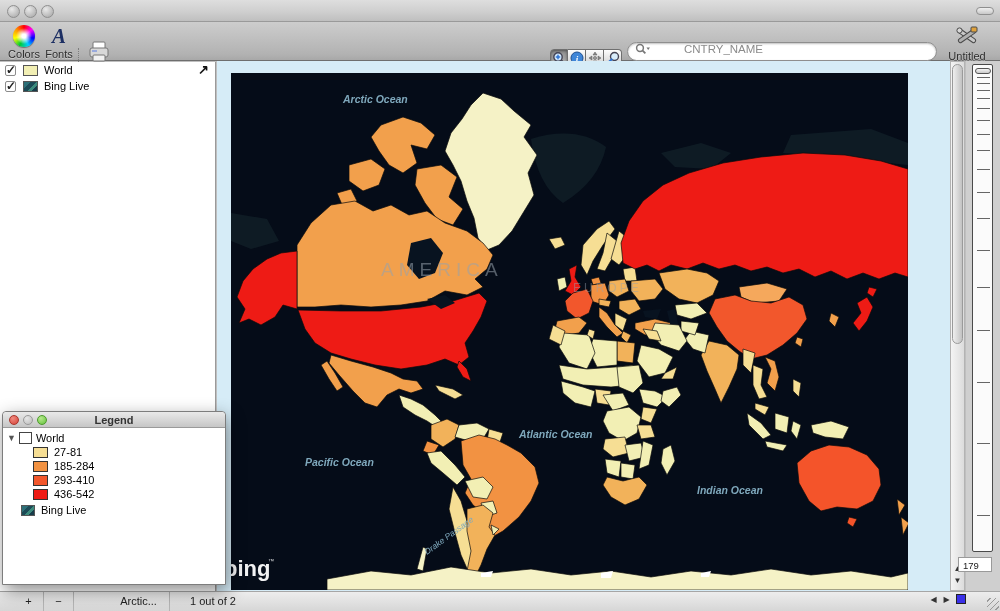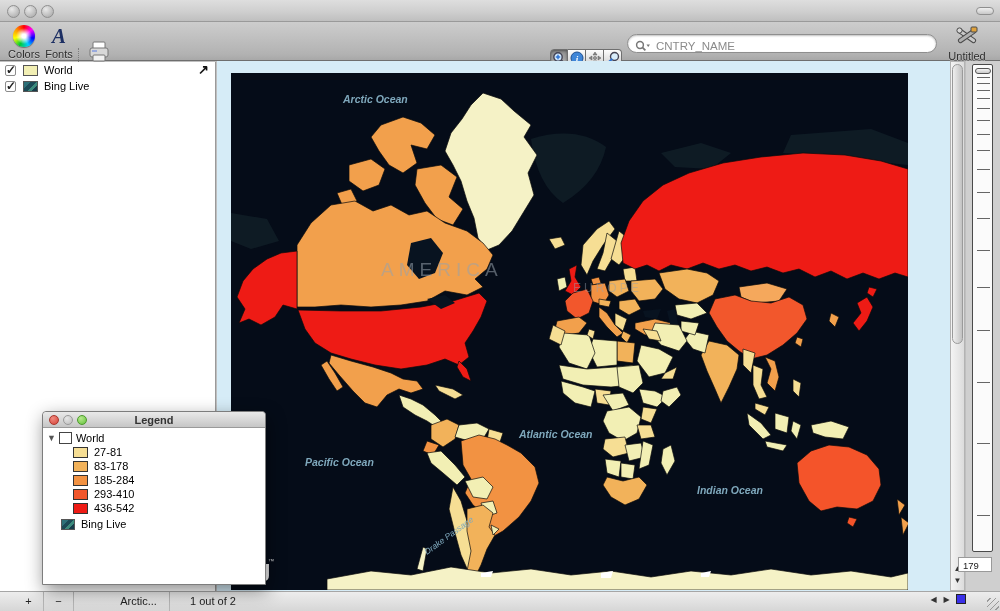--- a/index.html
+++ b/index.html
@@ -38,23 +38,23 @@
   .seg-group { position:absolute; left:550px; top:27px; display:flex; }
   .seg { width:18px; height:18px; border:1px solid #6f6f6f; border-left:none;
     background:linear-gradient(#fdfdfd,#cdcdcd); display:flex; align-items:center;
     justify-content:center; }
   .seg:first-child { border-left:1px solid #6f6f6f; border-radius:4px 0 0 4px; }
   .seg:last-child { border-radius:0 4px 4px 0; }
   .seg.sel { background:linear-gradient(#8f8f8f,#b6b6b6); box-shadow:inset 0 1px 3px rgba(0,0,0,.45); }
   .under-label { position:absolute; top:49px; font-size:11px; color:#2e2e2e;
     text-shadow:0 1px 0 rgba(255,255,255,.4); }
 
-  .searchfield { position:absolute; left:627px; top:12px; width:310px; height:19px;
+  .searchfield { position:absolute; left:627px; top:20px; width:310px; height:19px;
     background:#fff; border:1px solid #8e8e8e; border-radius:10px;
-    box-shadow:inset 0 1px 2px rgba(0,0,0,.25); display:flex; align-items:flex-end; }
+    box-shadow:inset 0 1px 2px rgba(0,0,0,.25); display:flex; align-items:flex-start;gap:28px; }
   .searchfield svg { margin-left:7px; }
   .searchfield input { border:none; outline:none; background:transparent; flex:1;
     font-size:11.5px; color:#444; padding-left:5px; font-family:"Liberation Sans",sans-serif; }
   .searchfield input::placeholder { color:#8b8b8b; opacity:1; }
 
   
   .sidebar { position:absolute; left:0; top:62px; width:216px; height:529px;
     background:#ffffff; border-right:1px solid #9a9a9a; }
   .layer-row { position:relative; height:16px; display:flex; align-items:center;
     padding-left:5px; font-size:11px; color:#000; }
@@ -99,21 +99,21 @@
   .bottombar { position:absolute; left:0; top:591px; width:1000px; height:20px;
     background:linear-gradient(#ededed,#d6d6d6); border-top:1px solid #a6a6a6; }
   .bb-cell { position:absolute; top:0; height:19px; line-height:19px; font-size:11px;
     color:#222; text-align:center; border-right:1px solid #b5b5b5; }
   .grip { position:absolute; right:1px; top:6px; width:12px; height:12px;
     background:repeating-linear-gradient(135deg, transparent 0 2px, #9a9a9a 2px 3px, transparent 3px 4px); }
 
   
   .legendwin { position:absolute; left:2px; top:411px; width:224px; height:174px;
     background:#fff; border:1px solid #7d7d7d; border-radius:4px 4px 0 0;
-    box-shadow:2px 6px 18px rgba(0,0,0,.45);margin-left:40px; }
+    box-shadow:2px 6px 18px rgba(0,0,0,.45); }
   .legend-title { height:16px; background:linear-gradient(#e9e9e9,#c6c6c6);
     border-bottom:1px solid #9a9a9a; border-radius:4px 4px 0 0; position:relative;
     text-align:center; font-size:11px; font-weight:700; color:#333; line-height:16px; }
   .ltl { position:absolute; top:3px; width:10px; height:10px; border-radius:50%; }
   .legend-body { position:relative; font-size:11px; color:#000; padding-top:3px; }
   .legend-row { display:flex; align-items:center; height:14px; }
   .legend-swatch { width:15px; height:11px; border:1px solid #333; margin:0 6px 0 30px; flex:0 0 auto; }
   .disclosure { font-size:9px; color:#555; margin:0 3px 0 4px; }
   .legend-cbx { width:13px; height:12px; background:#fff; border:1.5px solid #444; margin-right:4px; }
 </style>
@@ -426,24 +426,20 @@
       <span class="disclosure">▼</span>
       <span class="legend-cbx"></span>
       <span>World</span>
     </div>
     <div id="legend-classes">
         <div class="legend-row">
           <span class="legend-swatch" style="background: rgb(246, 222, 148);"></span>
           <span>27-81</span>
         </div>
         <div class="legend-row">
-          <span class="legend-swatch" style="background: rgb(242, 178, 90);"></span>
-          <span>83-178</span>
-        </div>
-        <div class="legend-row">
           <span class="legend-swatch" style="background: rgb(242, 146, 66);"></span>
           <span>185-284</span>
         </div>
         <div class="legend-row">
           <span class="legend-swatch" style="background: rgb(242, 87, 44);"></span>
           <span>293-410</span>
         </div>
         <div class="legend-row">
           <span class="legend-swatch" style="background: rgb(238, 27, 21);"></span>
           <span>436-542</span>

